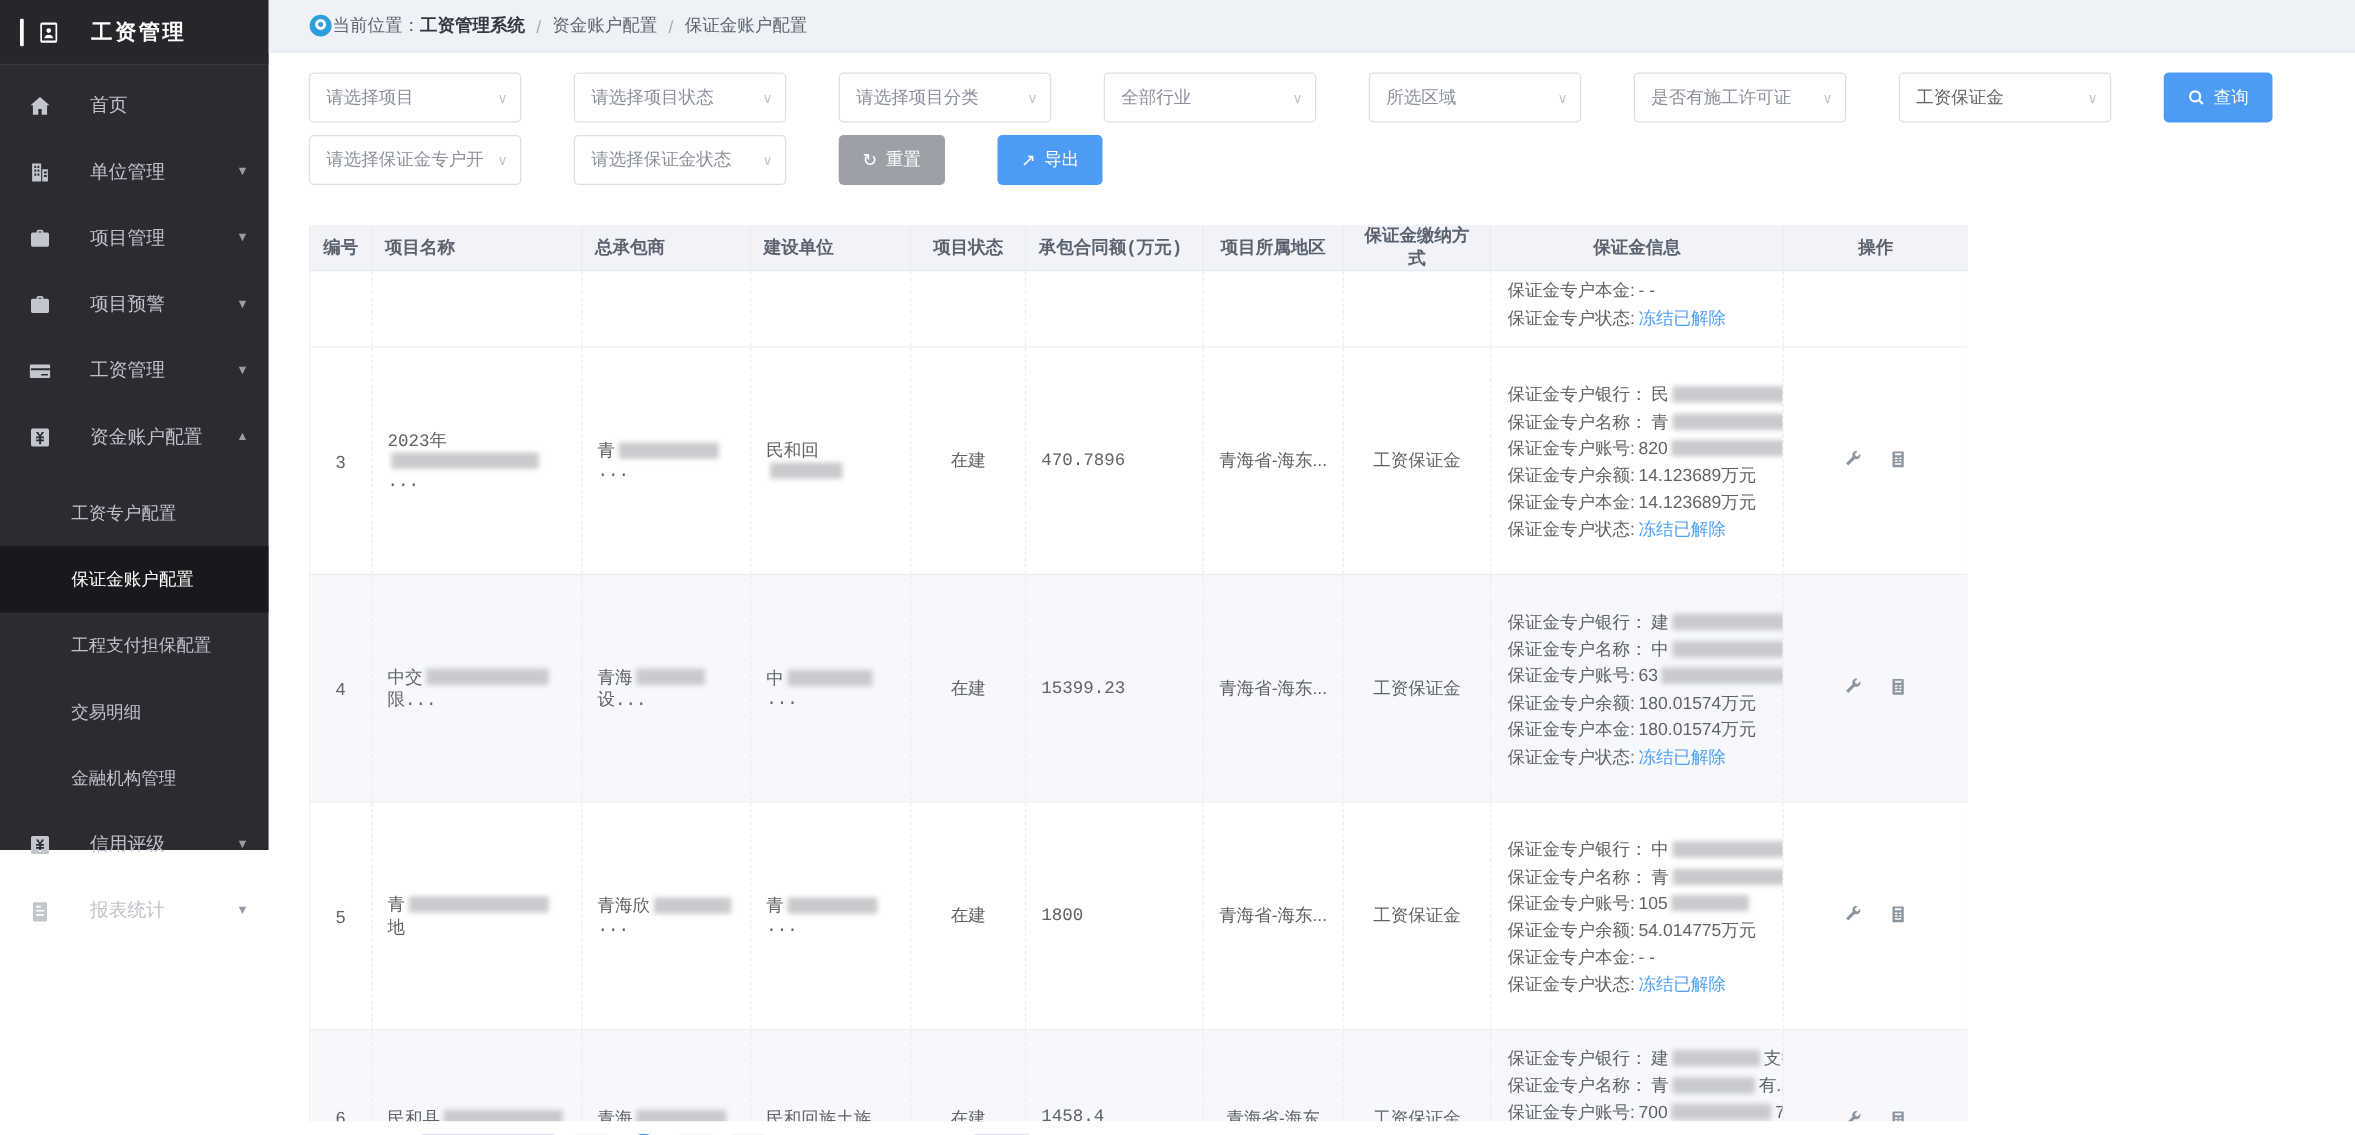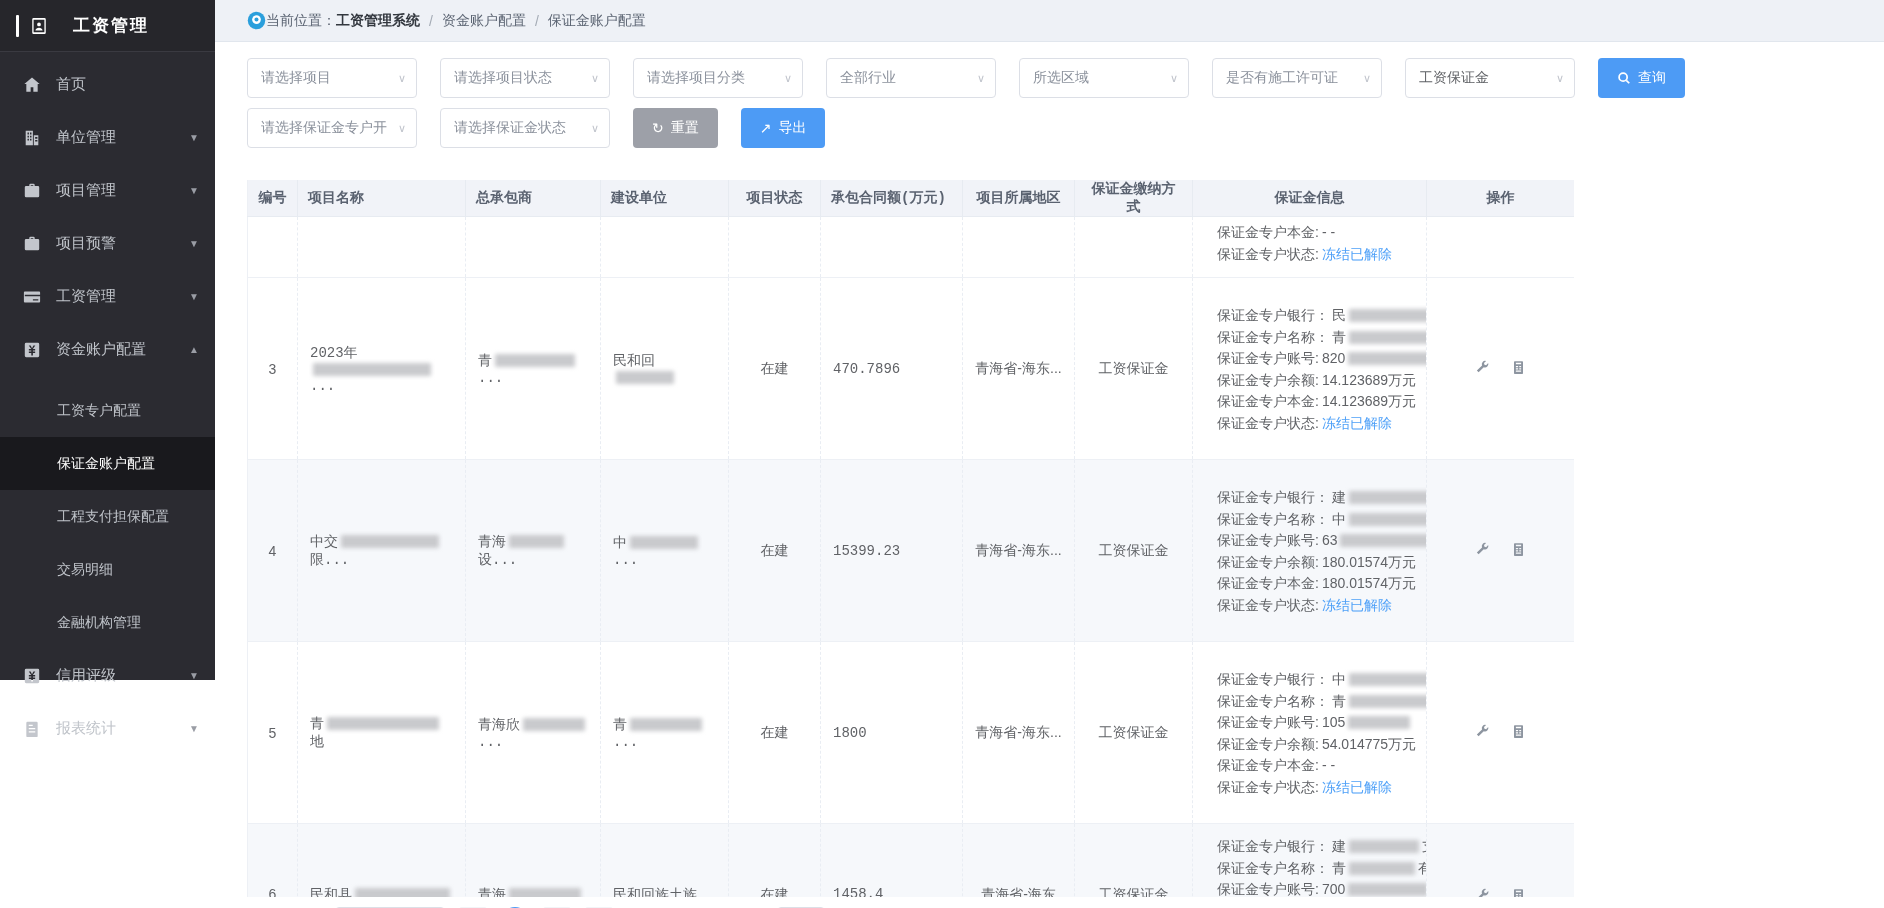--- a/index.html
+++ b/index.html
@@ -8,37 +8,37 @@
   .app { display:flex; width:1884px; height:680px;justify-content:center; }
 
   
   .sidebar { width:215px; flex-shrink:0; background:#2b2b31; color:#bfc3c9; }
   .logo-bar { height:52px; display:flex; align-items:center; gap:10px; padding-left:16px;
               background:#26262b; color:#fff; border-bottom:1px solid #3a3a41; }
   .logo-pipe { width:3px; height:22px; background:#fff; border-radius:1px; }
   .logo-text { font-size:17px; font-weight:bold; letter-spacing:2px; }
   .nav { padding-top:6px; }
   .nav-item { height:53px; display:flex; align-items:center; padding:0 16px 0 22px;
-              font-size:15px; cursor:pointer; }
+              font-size:15px; cursor:pointer;gap:16px; }
   .nav-icon { width:20px; height:20px; margin-right:14px; display:flex; align-items:center; justify-content:center; }
   .nav-icon svg { width:18px; height:18px; fill:#c3c6cc; }
   .caret-s { margin-left:auto; font-size:10px; color:#9a9da5; }
   .submenu { margin-top:8px; }
   .submenu-item { height:53px; display:flex; align-items:center; padding-left:57px; font-size:14px; color:#bfc3c9; cursor:pointer; }
   .submenu-item.active { background:#19191d; color:#fff; }
 
   
   .main { flex:1; min-width:0; display:flex; flex-direction:column; background:#fff; }
   .breadcrumb-bar { height:42px; flex-shrink:0; background:#eef1f6; border-bottom:1px solid #e1e6ed;
                     display:flex; align-items:center; padding-left:32px; font-size:14px; color:#5c6573; }
   .crumb-root { font-weight:bold; color:#33383f; }
   .crumb-sep { color:#a4abb5; margin:0 9px; }
 
   .content { padding:6px 0 0 32px; }
-  .filters-row { display:flex; align-items:center; gap:23px; margin-top:10px; }
+  .filters-row { display:flex; align-items:center; gap:42px; margin-top:10px; }
   .select { width:170px; height:40px; border:1px solid #dcdfe6; border-radius:4px; background:#fff;
             display:flex; align-items:center; justify-content:space-between; padding:0 10px 0 13px;
             font-size:14px; color:#8b919c; white-space:nowrap; overflow:hidden; cursor:pointer; }
   .select.filled { color:#606266; }
   .select .caret { color:#c0c4cc; font-size:11px; flex-shrink:0; margin-left:4px; }
   .btn { height:40px; border:none; border-radius:4px; color:#fff; font-size:14px;
          display:inline-flex; align-items:center; gap:7px; padding:0 19px; cursor:pointer; }
   .btn-blue { background:#4d9bf5; }
   .btn-gray { background:#9da0a8; }
   .btn .ico { font-size:14px; line-height:1; }
@@ -52,21 +52,21 @@
   thead th:first-child { border-left:1px solid #edf0f5; }
   td { border-bottom:1px solid #edf0f5; border-right:1px dashed #e9edf3; padding:0 12px; vertical-align:middle; }
   td:first-child { border-left:1px solid #edf0f5; }
   tr.striped td { background:#f6f8fb; }
   tr.h-partial { height:50px; }  tr.h-full { height:182px; }
   td.c { text-align:center; }  th.l, td.l { text-align:left;font-family:Liberation Mono, monospace; }
   tr.top-row td { vertical-align:top; }
   .dep-cell { padding:14px 0 12px 13px !important; }
   .dep-cell.partial { padding-top:5px !important; }
   .dep-line { line-height:21.5px; white-space:nowrap; overflow:hidden; }
-  .dep-line > span:first-child { margin-right:3px;margin-left:11px; }
+  .dep-line > span:first-child { margin-right:3px; }
   .blur { display:inline-block; height:13px; background:#c9cacd; border-radius:1px;
           filter:blur(2px); vertical-align:-2px; margin:0 3px; }
   .link { color:#4ea0f8; text-decoration:none; cursor:pointer; }
   .ops { white-space:nowrap; }
   .op-icon { display:inline-flex; margin:0 9px; cursor:pointer; }
   .op-icon svg { width:15px; height:15px; fill:#8d95a0; }
   tr.clip-row td { vertical-align:top; padding-top:62px; }
   tr.clip-row td.dep-cell { padding-top:12px !important; }
   tr.clip-row td.ops { padding-top:64px; }
 

